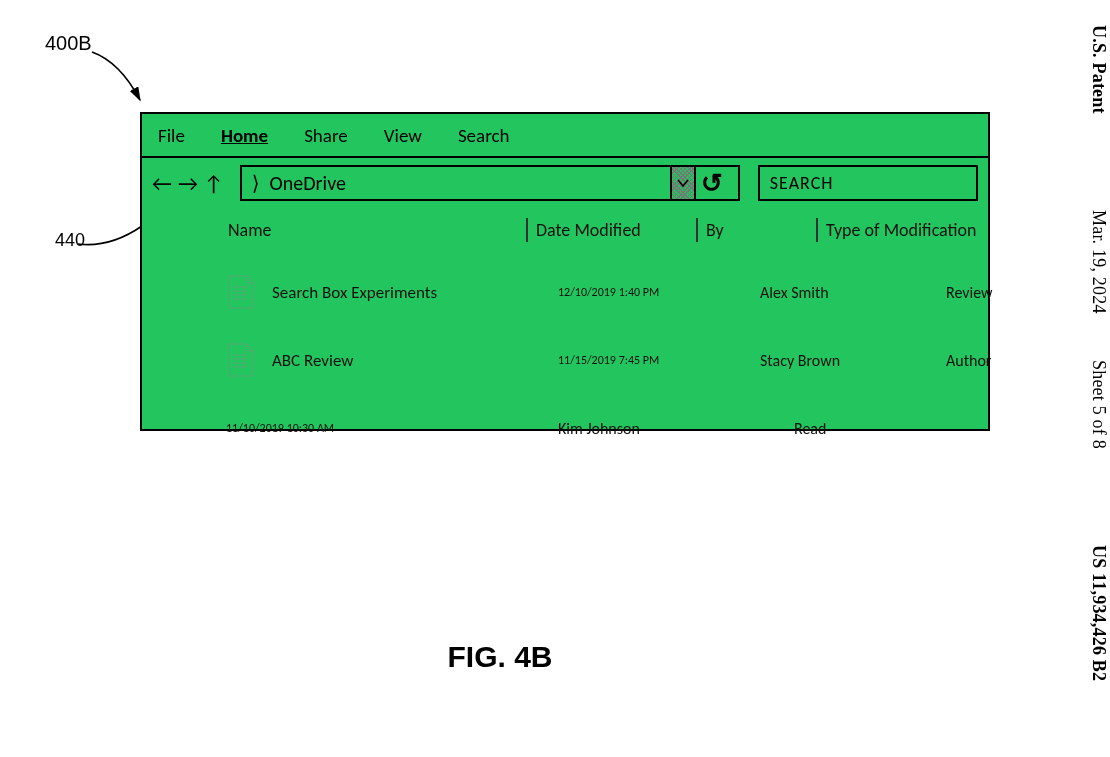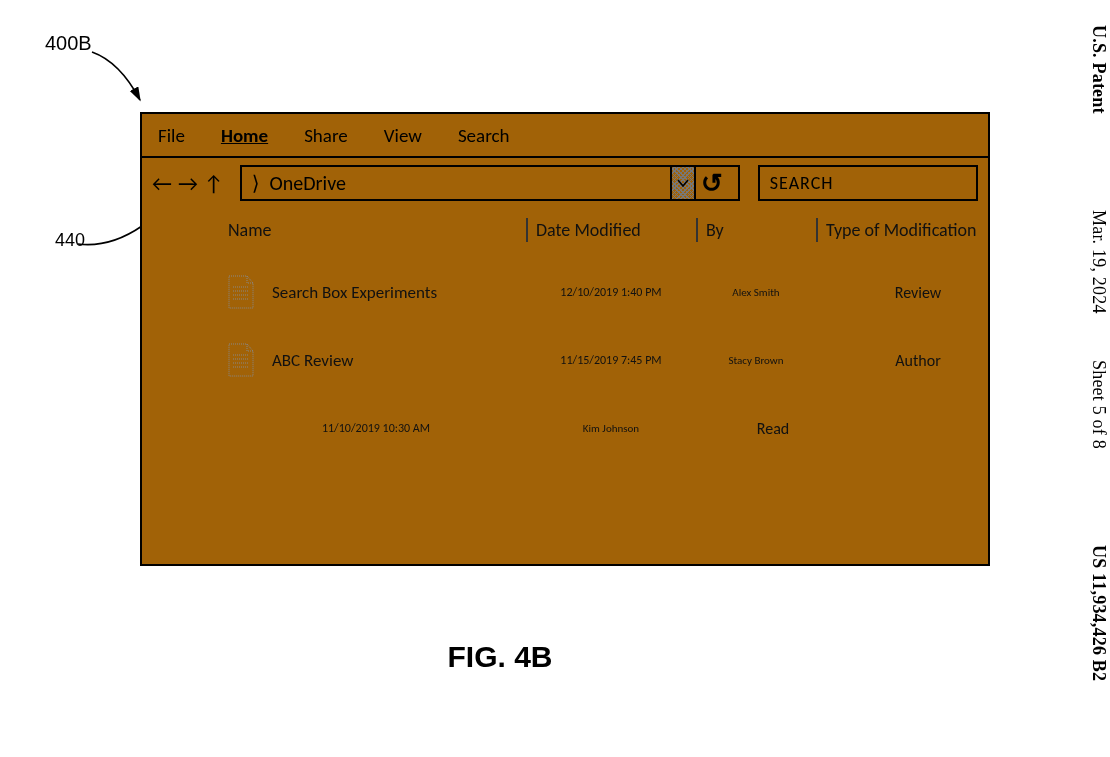--- a/index.html
+++ b/index.html
@@ -19,21 +19,21 @@
   .ref { position:absolute; font-family: "Segoe UI", Arial, sans-serif; font-size:20px; }
   .ref-400B { top:32px; left:45px; }
   .ref-410 { top:140px; left:723px; font-size:18px;}
   .ref-430 { top:140px; left:912px; font-size:18px;}
   .ref-440 { top:230px; left:55px; font-size:18px;}
   .fig-caption { position:absolute; top:640px; left:0; width:1000px; text-align:center; font-weight:bold; font-family:Arial, sans-serif; font-size:30px; }
 
   svg.leaders { position:absolute; top:0; left:0; width:1000px; height:560px; pointer-events:none; }
 
   
-  .explorer { position:absolute; top:112px; left:140px; width:850px; height:454px; border:2px solid #000; background:#a16207;text-align:center; }
+  .explorer { position:absolute; top:112px; left:140px; width:850px; height:319px; border:2px solid #000; background:#22c55e; }
 
   .menu-bar { height:44px; border-bottom:2px solid #000; display:flex; align-items:center; padding:0 16px; gap:36px; font-size:19px; }
   .menu-item { white-space:nowrap; }
   .menu-item.active { font-weight:bold; text-decoration:underline; }
 
   .toolbar { height:50px; display:flex; align-items:center; gap:8px; padding:0 10px 0 6px; }
   .nav-arrows { display:flex; align-items:center; gap:2px; font-size:22px; margin-right:6px; margin-left:2px;}
   .nav-arrows span { padding:0 2px;}
   .path-box { flex:0 0 500px; height:36px; border:2px solid #000; display:flex; align-items:center; padding:0 10px; font-size:20px; position:relative;}
   .path-box .bc { margin-left:10px;}
@@ -43,25 +43,25 @@
                       repeating-linear-gradient(-45deg,#777 0,#777 1px,transparent 1px,transparent 3px);
   }
   .refresh-btn { width:34px; height:100%; display:flex; align-items:center; justify-content:center; border-left:2px solid #000; font-size:22px; font-weight:bold;}
   .search-box { flex:1; height:36px; border:2px solid #000; display:flex; align-items:center; padding:0 10px; font-size:18px; letter-spacing:1px; margin-left:10px;}
 
   .columns { position:relative; margin:10px 14px 0 84px; font-size:18px; color:#111; }
   .col-row { display:grid; grid-template-columns: 300px 170px 120px 170px; align-items:center; }
   .col-hdr { border-left:2px solid #333; padding-left:8px; height:24px; display:flex; align-items:center;}
   .col-hdr:first-child { border-left:none; padding-left:2px;}
   .file-list { margin-top:16px; }
-  .file-row { display:grid; grid-template-columns:300px 170px 120px 170px; align-items:center; height:68px; font-size:17px;}
+  .file-row { display:grid; grid-template-columns:300px 170px 120px 170px; align-items:center; height:68px; font-size:17px;gap:32px;}
   .file-name-cell { display:flex; align-items:center; gap:16px; padding-left:0;}
   .file-icon { width:30px; height:36px; display:flex; align-items:center; justify-content:center;}
   .cell-date { font-size:12px;}
-  .cell-by { font-size:11px;}
+  .cell-by { font-size:16px;}
   .cell-type { font-size:16px; padding-left:34px;}
 </style>
 </head>
 <body>
 <div class="page">
 
 <div class="patent-margin">
   <div class="pm-1">U.S. Patent</div>
   <div class="pm-2">Mar. 19, 2024</div>
   <div class="pm-3">Sheet 5 of 8</div>

